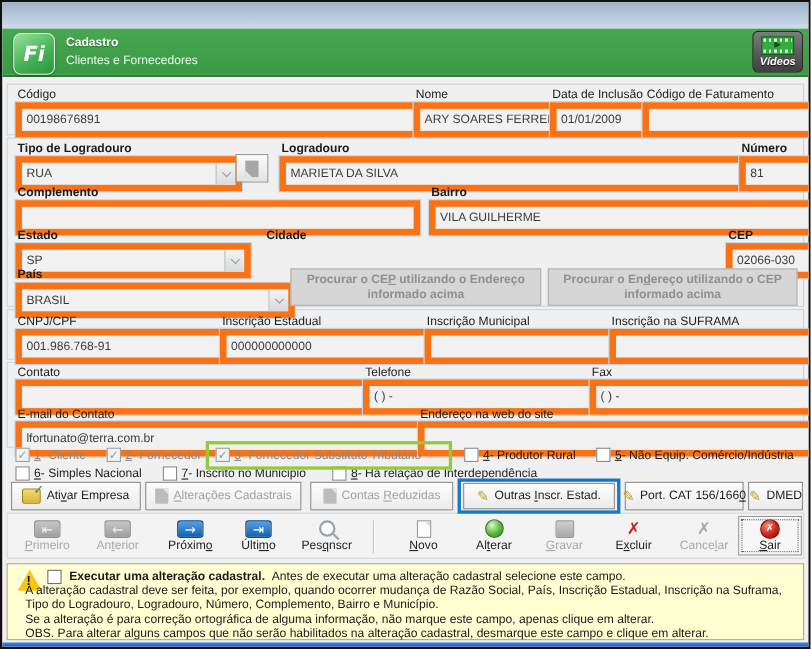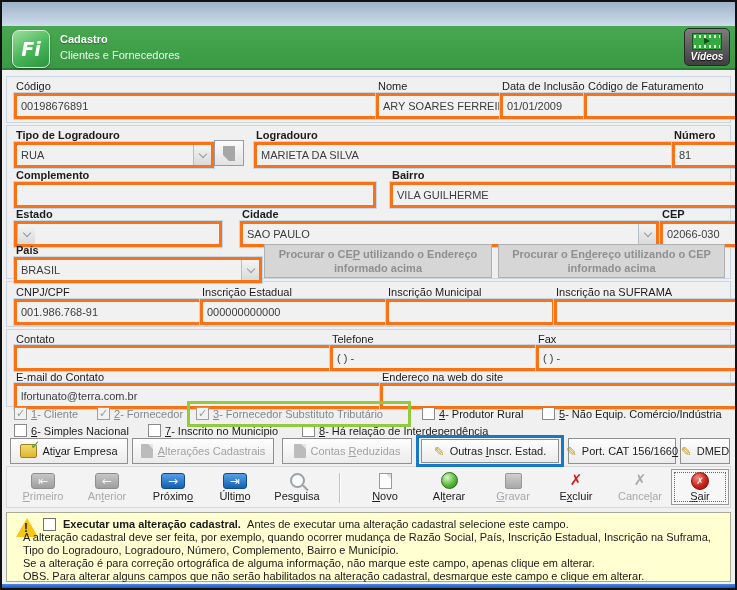--- a/index.html
+++ b/index.html
@@ -12,21 +12,21 @@
   .subtitle{font-size:11px;color:#eef8ee;}
   .videos{position:absolute;left:682px;top:2px;width:46px;height:38px;background:linear-gradient(#7d7d7d,#3f3f3f);border:1px solid #2a2a2a;border-radius:5px;box-sizing:border-box;display:flex;flex-direction:column;align-items:center;justify-content:center;gap:1px;}
   .film{width:30px;height:17px;background:#35aa41;border:1px solid #145c1d;position:relative;display:flex;align-items:center;justify-content:center;box-sizing:border-box;}
   .film::before,.film::after{content:"";position:absolute;left:1px;right:1px;height:3px;background:repeating-linear-gradient(90deg,#dff3df 0 2px,#35aa41 2px 5px);}
   .film::before{top:1px}.film::after{bottom:1px}
   .play{color:#0d4f16;font-size:8px;line-height:1;font-family:"DejaVu Sans",sans-serif;}
   .vlabel{font:italic bold 10px "Liberation Sans",sans-serif;color:#fff;text-shadow:0 1px 1px #111;}
   .panel{position:absolute;border:1px solid #c9d6e2;box-sizing:border-box;background:#f0f0f0;}
   .lab{position:absolute;font-size:11px;color:#1c1c1c;white-space:nowrap;line-height:12px;}
   .lab.b{font-weight:bold;}
-  .tb{position:absolute;height:20px;background:#f1f1f1;border:3px solid #f97316;box-shadow:0 0 0 1px #c2d8ea;font-size:11px;color:#3c3c3c;line-height:20px;padding:0 4px;white-space:nowrap;overflow:hidden;box-sizing:content-box;}
+  .tb{position:absolute;height:20px;background:#f1f1f1;border:6px solid #f97316;box-shadow:0 0 0 1px #c2d8ea;font-size:11px;color:#3c3c3c;line-height:20px;padding:0 4px;white-space:nowrap;overflow:hidden;box-sizing:content-box;}
   .combo{display:flex;align-items:stretch;padding:0;}
   .combo .val{flex:1;padding:0 4px;overflow:hidden;white-space:nowrap;}
   .chev{width:17px;background:linear-gradient(#f4f4f4,#dadada);border-left:1px solid #b6bec4;display:flex;align-items:center;justify-content:center;flex:0 0 auto;}
   .chev::before{content:"";width:5px;height:5px;border-right:1px solid #8e9aa4;border-bottom:1px solid #8e9aa4;transform:rotate(45deg);margin-top:-3px;}
   .pagebtn{position:absolute;width:28px;height:24px;background:linear-gradient(#fbfbfb,#e2e2e2);border:1px solid #9c9c9c;display:flex;align-items:center;justify-content:center;}
   .ic-page{width:12px;height:15px;background:#a6a6a6;position:relative;}
   .ic-page::after{content:"";position:absolute;left:0;bottom:0;width:0;height:0;border-left:6px solid #e8e8e8;border-top:6px solid transparent;}
   .cepbtn{position:absolute;background:#d6d6d6;border:1px solid #b0b0b0;color:#8f8f8f;font-size:11px;text-align:center;display:flex;flex-direction:column;justify-content:center;gap:1px;box-sizing:border-box;line-height:13px;font-weight:bold;}
   .u{text-decoration:underline;}
   .cbitem{position:absolute;display:flex;align-items:center;gap:4px;font-size:11px;height:15px;}
@@ -120,27 +120,24 @@
   <div class="lab b" style="left:672px;top:127px">Número</div>
   <div class="tb" style="left:670px;top:140px;width:53px"><span>81</span></div>
 
   <div class="lab b" style="left:14px;top:167px">Complemento</div>
   <div class="tb" style="left:12px;top:180px;width:348px"><span></span></div>
   <div class="lab b" style="left:390px;top:167px">Bairro</div>
   <div class="tb" style="left:388px;top:180px;width:335px"><span>VILA GUILHERME</span></div>
 
   <div class="lab b" style="left:14px;top:206px">Estado</div>
   <div class="tb combo" style="left:12px;top:219px;width:202px">
+    <span class="val">SP</span>
       <span class="chev"></span>
   </div>
   <div class="lab b" style="left:240px;top:206px">Cidade</div>
-  <div class="tb combo" style="left:238px;top:219px;width:413px">
-    <span class="val">SAO PAULO</span>
-      <span class="chev"></span>
-  </div>
   <div class="lab b" style="left:660px;top:206px">CEP</div>
   <div class="tb" style="left:658px;top:219px;width:65px"><span>02066-030</span></div>
 
   <div class="lab b" style="left:14px;top:242px">País</div>
   <div class="tb combo" style="left:12px;top:255px;width:242px">
     <span class="val">BRASIL</span>
       <span class="chev"></span>
   </div>
   <div class="cepbtn" style="left:262px;top:242px;width:228px;height:34px">
     <div><span>Procurar o CE</span><span class="u">P</span><span> utilizando o Endereço</span></div>
@@ -262,21 +259,21 @@
     <div class="tbtn" style="left:196px">
       <span class="tic">
           <span class="aric blue">⇥</span>
         </span>
       <span class="tl"><span>Últi</span><span class="u">m</span><span>o</span></span>
     </div>
     <div class="tbtn" style="left:258px">
       <span class="tic">
           <span class="ic-search"></span>
         </span>
-      <span class="tl"><span>Pes</span><span class="u">q</span><span>uisa</span></span>
+      <span class="tl"><span>Pes</span><span class="u">q</span><span>nscr</span></span>
     </div>
     <div class="sep" style="left:332px"></div>
     <div class="tbtn" style="left:346px">
       <span class="tic">
           <span class="ic-new"></span>
         </span>
       <span class="tl"><span></span><span class="u">N</span><span>ovo</span></span>
     </div>
     <div class="tbtn" style="left:410px">
       <span class="tic">

